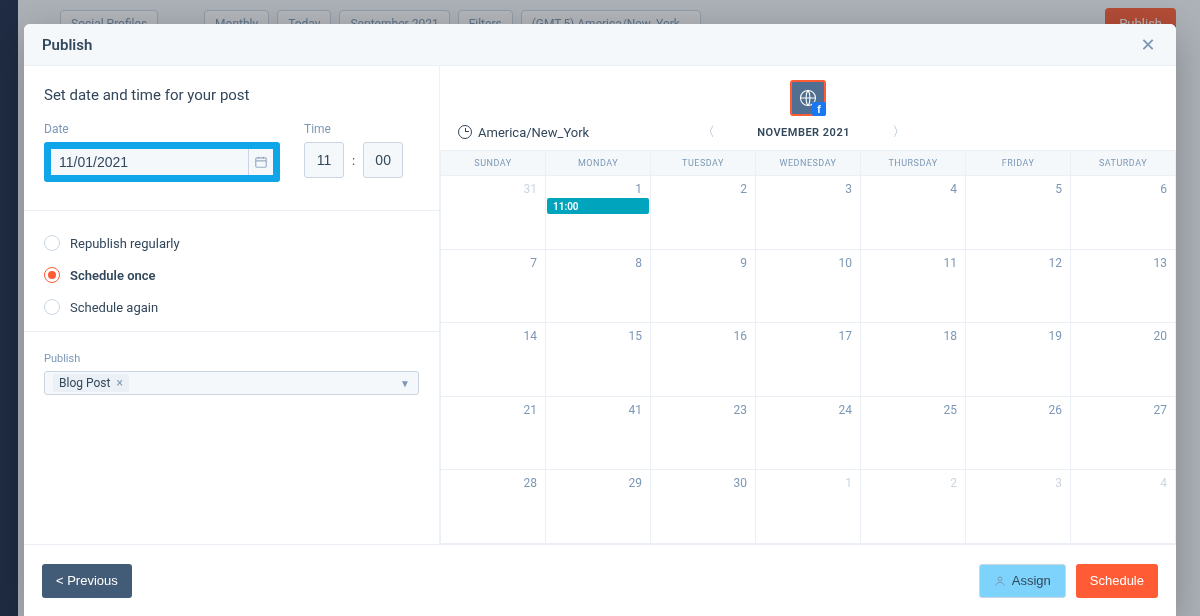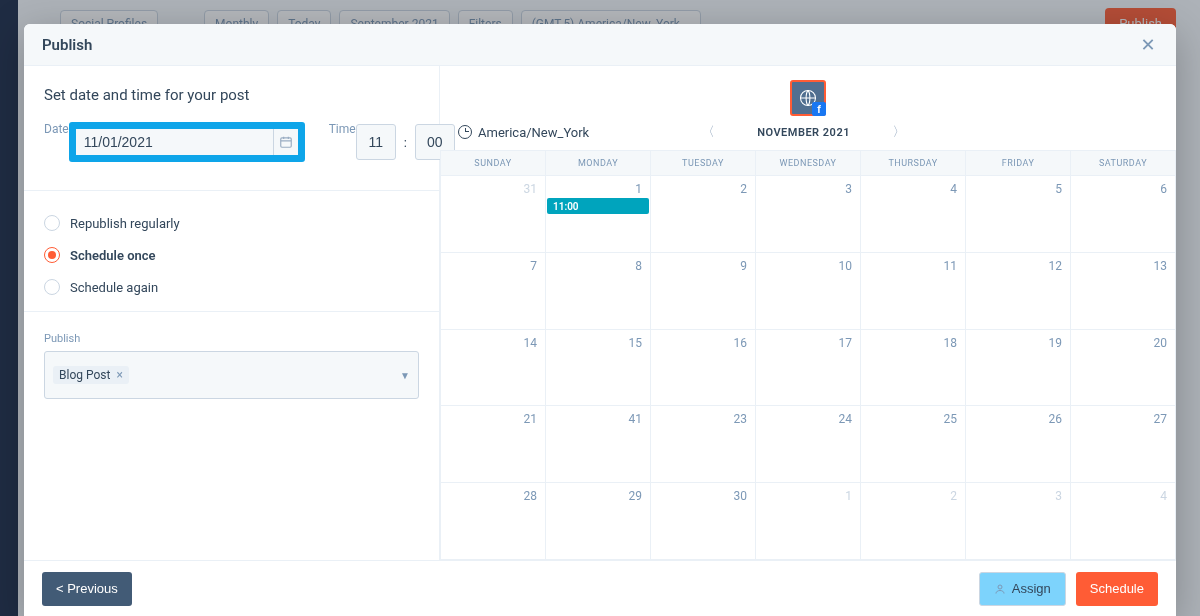--- a/index.html
+++ b/index.html
@@ -14,38 +14,38 @@
   .overlay{position:absolute;inset:0;background:rgba(40,50,60,0.35)}
   .modal{position:absolute;top:24px;left:24px;right:24px;bottom:0;background:#fff;border-radius:6px 6px 0 0;display:flex;flex-direction:column;box-shadow:0 10px 40px rgba(0,0,0,0.25);overflow:hidden}
   .modal-header{height:42px;border-bottom:1px solid #eaf0f6;display:flex;align-items:center;justify-content:space-between;padding:0 18px;background:#f5f8fa}
   .modal-title{font-size:15px;font-weight:600;color:#33475b}
   .close-x{width:20px;height:20px;color:#7c98b6;cursor:pointer;font-size:18px;display:flex;align-items:center;justify-content:center}
   .modal-body{flex:1;display:flex;min-height:0}
   
   .left{width:416px;border-right:1px solid #eaf0f6;padding:20px;display:flex;flex-direction:column}
   .subhead{font-size:15px;color:#33475b;margin-bottom:18px}
   .field-row{display:flex;gap:24px;margin-bottom:20px}
-  .field{display:flex;flex-direction:row}
+  .field{display:flex;flex-direction:column}
   .field-label{font-size:12px;color:#7c98b6;margin-bottom:6px}
   .date-input{display:flex;height:40px;border:7px solid #0ea5e9;border-radius:3px;background:#f5f8fa;overflow:hidden;width:236px}
   .date-input input{border:none;background:transparent;padding:0 8px;flex:1;font-size:14px;color:#33475b;outline:none}
   .date-icon{width:32px;border-left:1px solid #cbd6e2;display:flex;align-items:center;justify-content:center;color:#99acc2}
   .time-row{display:flex;align-items:center;gap:8px}
   .tbox{width:40px;height:36px;border:1px solid #cbd6e2;border-radius:3px;background:#f5f8fa;text-align:center;font-size:14px;color:#33475b}
   .colon{color:#33475b}
   .hr{border:none;border-top:1px solid #eaf0f6;margin:8px -20px 16px}
   .radio-row{display:flex;align-items:center;gap:10px;padding:8px 0;cursor:pointer}
   .radio{width:16px;height:16px;border:1px solid #cbd6e2;border-radius:50%;display:inline-flex;align-items:center;justify-content:center}
   .radio.checked{border-color:#ff5c35}
   .radio.checked::after{content:"";width:8px;height:8px;background:#ff5c35;border-radius:50%}
   .radio-label{color:#33475b;font-size:13px}
   .radio-label.active{font-weight:600}
   .labels-field{margin-top:4px}
   .labels-label{font-size:11px;color:#7c98b6;margin-bottom:6px;display:block}
-  .tag-input{height:48px;border:1px solid #cbd6e2;border-radius:3px;background:#f5f8fa;display:flex;align-items:center;padding:0 8px;justify-content:space-between}
+  .tag-input{height:24px;border:1px solid #cbd6e2;border-radius:3px;background:#f5f8fa;display:flex;align-items:center;padding:0 8px;justify-content:space-between}
   .tag{background:#eaf0f6;border-radius:3px;padding:2px 6px;font-size:12px;color:#33475b;display:inline-flex;align-items:center;gap:6px}
   .tag-x{color:#7c98b6;cursor:pointer}
   .chevd{color:#7c98b6;font-size:10px}
   
   .right{flex:1;display:flex;flex-direction:column;min-height:0}
   .avatar-row{display:flex;justify-content:center;padding:14px 0 6px}
   .avatar{width:36px;height:36px;border:2px solid #ff5c35;border-radius:3px;background:#516f90;position:relative;display:flex;align-items:center;justify-content:center;color:#fff}
   .avatar svg{width:20px;height:20px}
   .fb-badge{position:absolute;right:-2px;bottom:-2px;width:14px;height:14px;background:#1877f2;border-radius:2px;display:flex;align-items:center;justify-content:center;color:#fff;font-weight:700;font-size:10px}
   .cal-head{display:flex;align-items:center;padding:0 18px 8px;height:28px}
@@ -60,21 +60,21 @@
   .dow-row{display:grid;grid-template-columns:repeat(7,1fr);background:#f5f8fa}
   .dow{font-size:9px;letter-spacing:0.5px;color:#7c98b6;text-align:center;padding:7px 0;border-right:1px solid #eaf0f6;border-bottom:1px solid #eaf0f6;border-top:1px solid #eaf0f6}
   .weeks{display:grid;grid-template-rows:repeat(5,1fr);flex:1}
   .week{display:grid;grid-template-columns:repeat(7,1fr)}
   .cell{border-right:1px solid #eaf0f6;border-bottom:1px solid #eaf0f6;position:relative;padding:6px 8px 0 0;min-height:70px}
   .daynum{font-size:12px;color:#7c98b6;text-align:right}
   .cell.out .daynum{color:#cbd6e2}
   .event{position:absolute;left:1px;right:1px;top:22px;height:16px;background:#0091ae;color:#fff;font-size:10px;font-weight:600;padding:0 6px;display:flex;align-items:center;border-radius:2px}
   .event.blue{background:#00a4bd}
   
-  .modal-footer{height:56px;border-top:1px solid #eaf0f6;display:flex;align-items:center;justify-content:space-between;padding:8px 18px}
+  .modal-footer{height:72px;border-top:1px solid #eaf0f6;display:flex;align-items:center;justify-content:space-between;padding:8px 18px}
   .btn{height:34px;padding:0 14px;border-radius:3px;font-size:13px;display:inline-flex;align-items:center;gap:6px;cursor:pointer;border:none}
   .btn-dark{background:#425b76;color:#fff}
   .btn-outline{border:1px solid #cbd6e2;background:#7dd3fc;color:#33475b}
   .btn-orange{background:#ff5c35;color:#fff;font-weight:500}
   .f-right{display:flex;gap:10px}
   .person-icon{width:12px;height:12px}
 </style>
 </head>
 <body>
 

